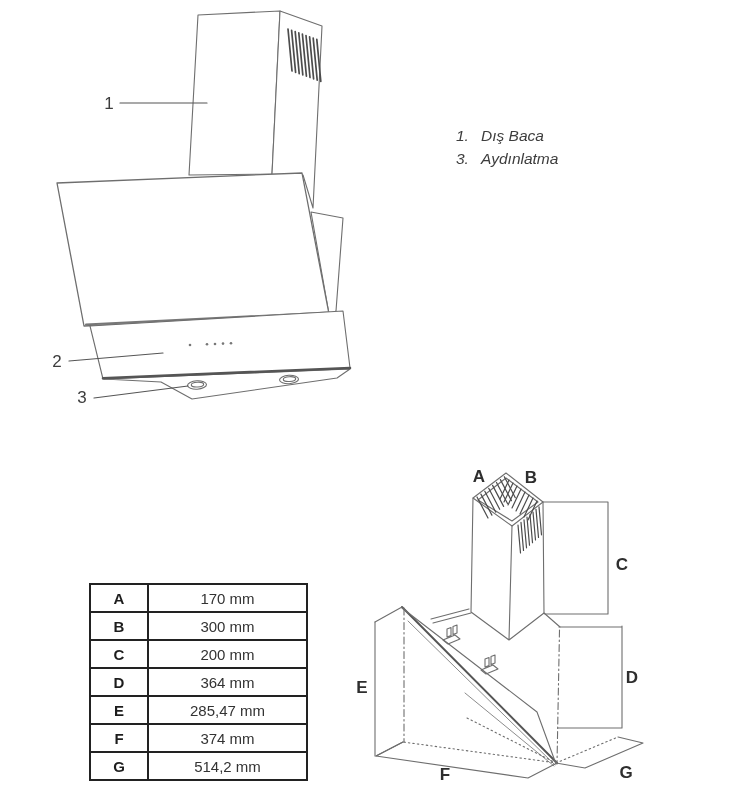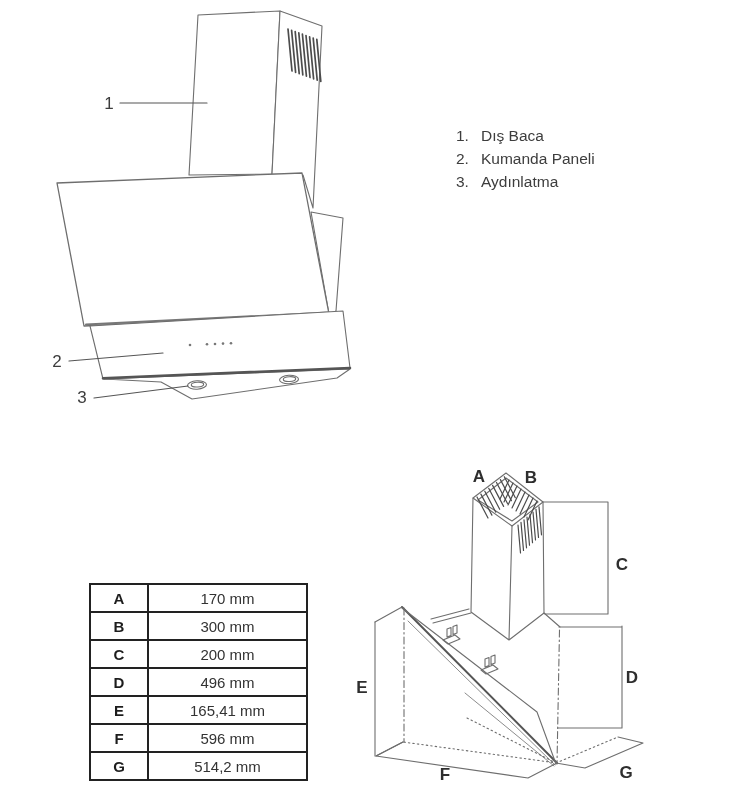--- a/index.html
+++ b/index.html
@@ -9,21 +9,21 @@
   }
   svg{position:absolute;display:block;}
   #product-svg{left:0;top:0;}
   #dim-svg{left:345px;top:450px;}
   .callout-text{font-family:"Liberation Sans",sans-serif;font-size:17px;fill:#3d3d3d;}
   .dim-label{font-family:"Liberation Sans",sans-serif;font-size:17px;font-weight:bold;fill:#2e2e2e;}
   .legend{
     position:absolute;left:456px;top:124px;
     font-size:15.5px;color:#3d3d3d;line-height:23px;
   }
-  .legend-row{white-space:nowrap;}
+  .legend-row{white-space:nowrap;font-style:italic;}
   .legend-num{display:inline-block;min-width:25px;}
   .dims-table{
     position:absolute;left:89px;top:583px;
     border-collapse:collapse;table-layout:fixed;
     font-size:15px;color:#333;
   }
   .dims-table td{
     border:2px solid #222;height:24px;text-align:center;vertical-align:middle;
     padding:1px 4px;background:#fff;
   }
@@ -77,52 +77,49 @@
     <text class="callout-text" x="109" y="109" text-anchor="middle">1</text>
     <text class="callout-text" x="57" y="367" text-anchor="middle">2</text>
     <text class="callout-text" x="82" y="403" text-anchor="middle">3</text>
   </svg>
 
   <div class="legend">
     <div class="legend-row">
       <span class="legend-num">1.</span><span>Dış Baca</span>
     </div>
     <div class="legend-row">
-      <span class="legend-num">2.</span><span>Kumanda Paneli</span>
-    </div>
-    <div class="legend-row">
       <span class="legend-num">3.</span><span>Aydınlatma</span>
     </div>
   </div>
 
   <table class="dims-table">
     <tbody>
       <tr>
         <td class="key">A</td>
         <td class="val">170 mm</td>
       </tr>
       <tr>
         <td class="key">B</td>
         <td class="val">300 mm</td>
       </tr>
       <tr>
         <td class="key">C</td>
         <td class="val">200 mm</td>
       </tr>
       <tr>
         <td class="key">D</td>
-        <td class="val">496 mm</td>
+        <td class="val">364 mm</td>
       </tr>
       <tr>
         <td class="key">E</td>
-        <td class="val">165,41 mm</td>
+        <td class="val">285,47 mm</td>
       </tr>
       <tr>
         <td class="key">F</td>
-        <td class="val">596 mm</td>
+        <td class="val">374 mm</td>
       </tr>
       <tr>
         <td class="key">G</td>
         <td class="val">514,2 mm</td>
       </tr>
     </tbody>
   </table>
 
   <svg id="dim-svg" width="391" height="350" viewBox="0 0 391 350">
     <g stroke="#6e6e6e" fill="none" stroke-width="1.1" stroke-linejoin="round" stroke-linecap="round">

